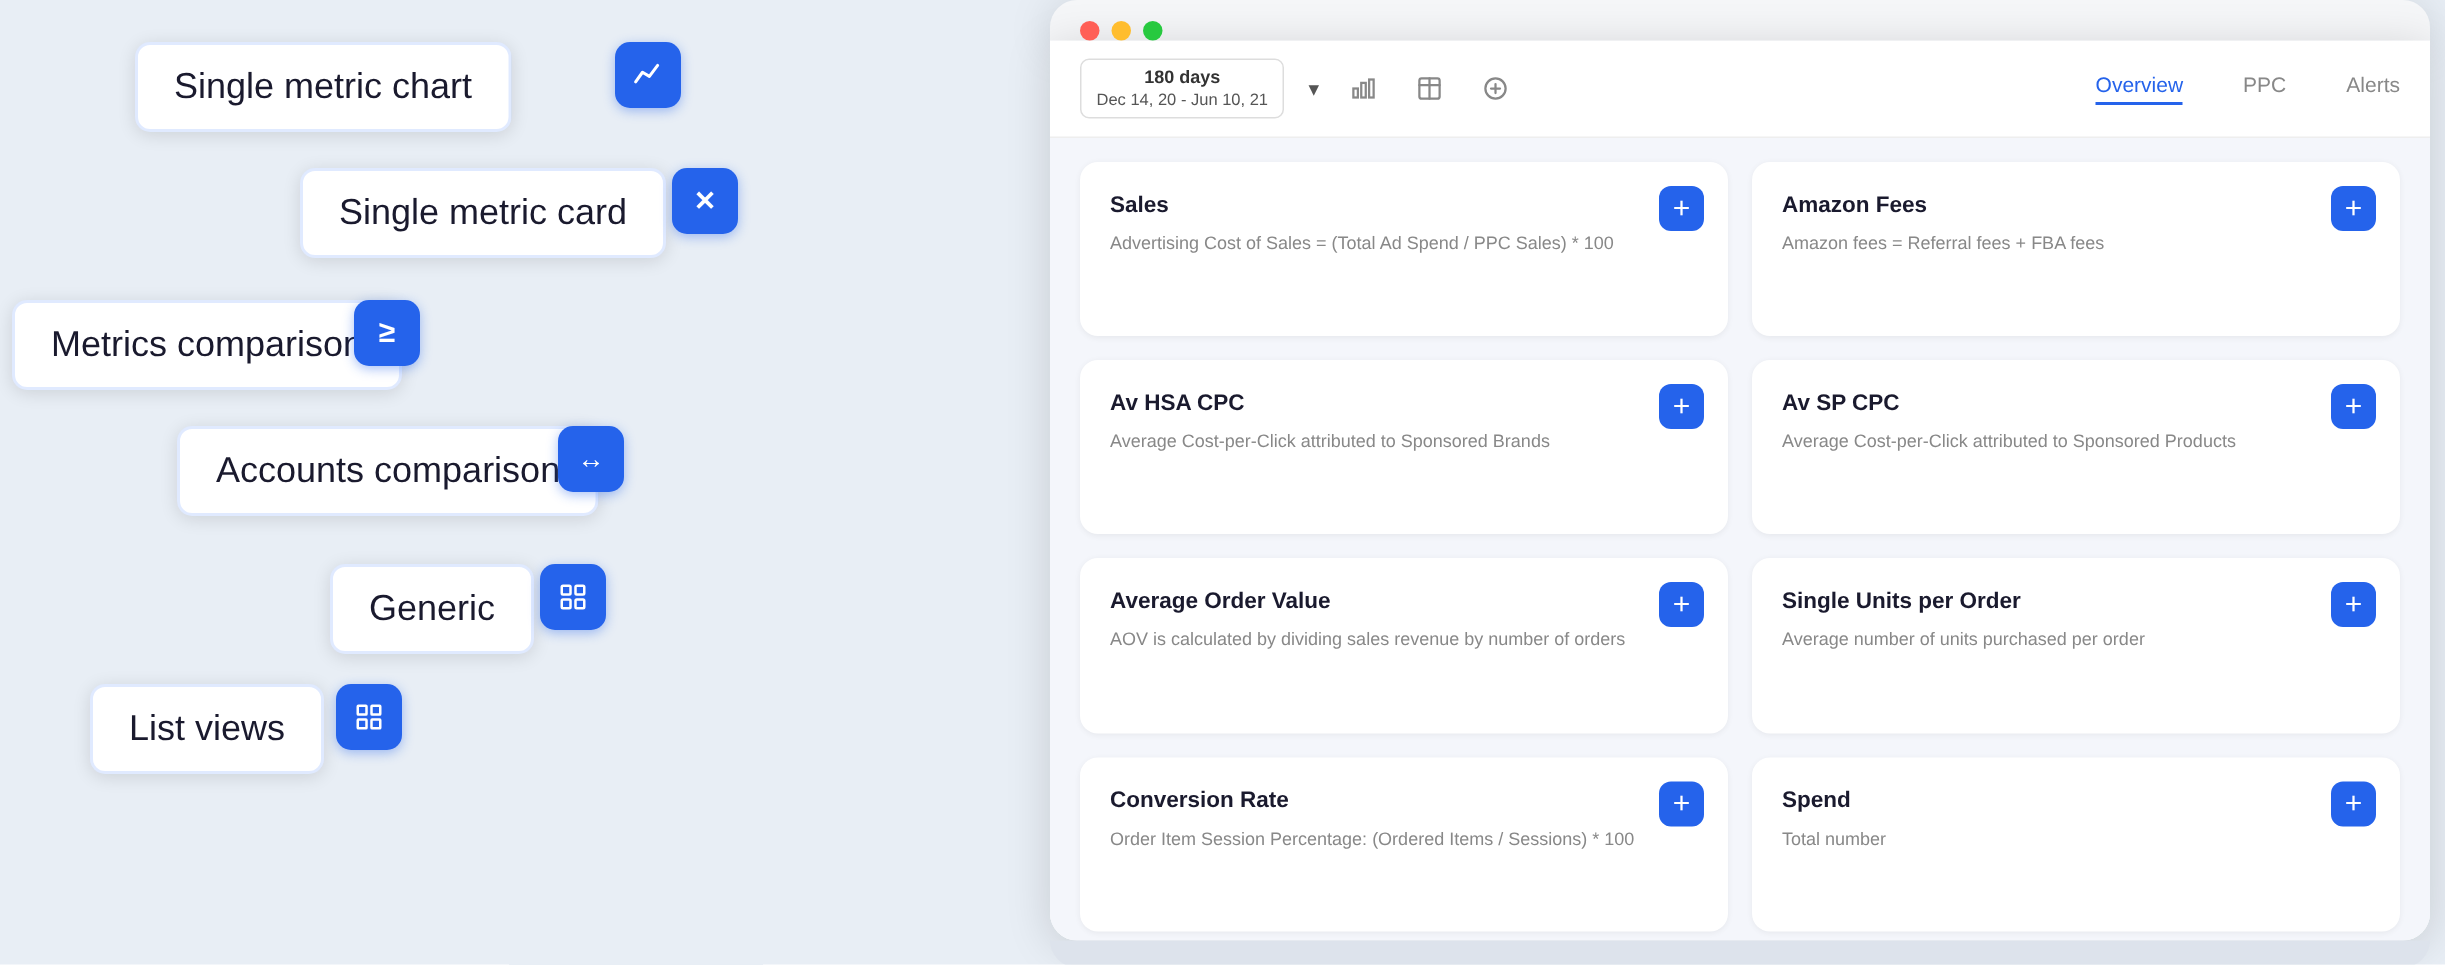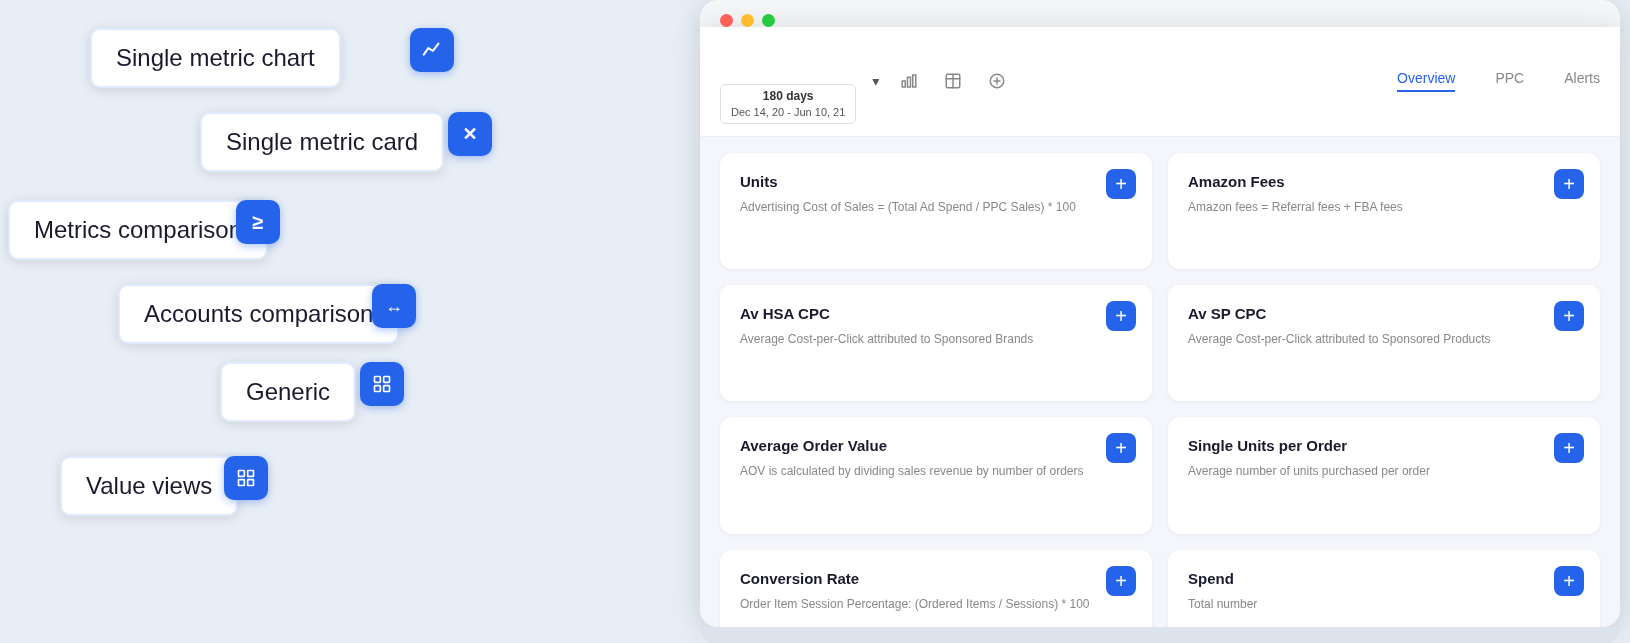--- a/index.html
+++ b/index.html
@@ -104,21 +104,20 @@
       background: white;
       border: 1px solid #ddd;
       border-radius: 6px;
       padding: 4px 10px;
       font-size: 11px;
       color: #555;
       display: flex;
       flex-direction: column;
       align-items: center;
       line-height: 1.3;
-      margin-top: 45px;
     }
 
     .date-badge .days {
       font-weight: 600;
       font-size: 12px;
       color: #333;
     }
 
     .toolbar-icon {
       width: 28px;
@@ -239,34 +238,34 @@
     </div>
   </div>
 
   <div class="label-item" style="top: 284px; left: 118px;">
     <div class="label-box">Accounts comparison</div>
     <div class="icon-badge" style="position:absolute; left: 254px; top: 0;">
       <span style="font-size:18px; font-weight:700;">↔</span>
     </div>
   </div>
 
-  <div class="label-item" style="top: 362px; left: 220px;">
+  <div class="label-item" style="top: 376px; left: 220px;">
     <div class="label-box">Generic</div>
     <div class="icon-badge" style="position:absolute; left: 140px; top: 0;">
       <svg width="20" height="20" viewBox="0 0 24 24" fill="none" stroke="white" stroke-width="2" stroke-linecap="round" stroke-linejoin="round">
         <rect x="3" y="3" width="7" height="7" rx="1"></rect>
         <rect x="14" y="3" width="7" height="7" rx="1"></rect>
         <rect x="3" y="14" width="7" height="7" rx="1"></rect>
         <rect x="14" y="14" width="7" height="7" rx="1"></rect>
       </svg>
     </div>
   </div>
 
   <div class="label-item" style="top: 456px; left: 60px;">
-    <div class="label-box">Value views</div>
+    <div class="label-box">List views</div>
     <div class="icon-badge" style="position:absolute; left: 164px; top: 0;">
       <svg width="20" height="20" viewBox="0 0 24 24" fill="none" stroke="white" stroke-width="2">
         <rect x="3" y="3" width="7" height="7" rx="0.5"></rect>
         <rect x="14" y="3" width="7" height="7" rx="0.5"></rect>
         <rect x="3" y="14" width="7" height="7" rx="0.5"></rect>
         <rect x="14" y="14" width="7" height="7" rx="0.5"></rect>
       </svg>
     </div>
   </div>
 
@@ -316,21 +315,21 @@
       <nav class="nav-tabs">
         <span class="nav-tab active">Overview</span>
         <span class="nav-tab">PPC</span>
         <span class="nav-tab">Alerts</span>
       </nav>
     </div>
 
     <div class="metrics-grid">
 
       <div class="metric-card">
-        <div class="metric-title">Units</div>
+        <div class="metric-title">Sales</div>
         <div class="metric-desc">Advertising Cost of Sales = (Total Ad Spend / PPC Sales) * 100</div>
         <div class="add-btn">+</div>
       </div>
 
       <div class="metric-card">
         <div class="metric-title">Amazon Fees</div>
         <div class="metric-desc">Amazon fees = Referral fees + FBA fees</div>
         <div class="add-btn">+</div>
       </div>
 

